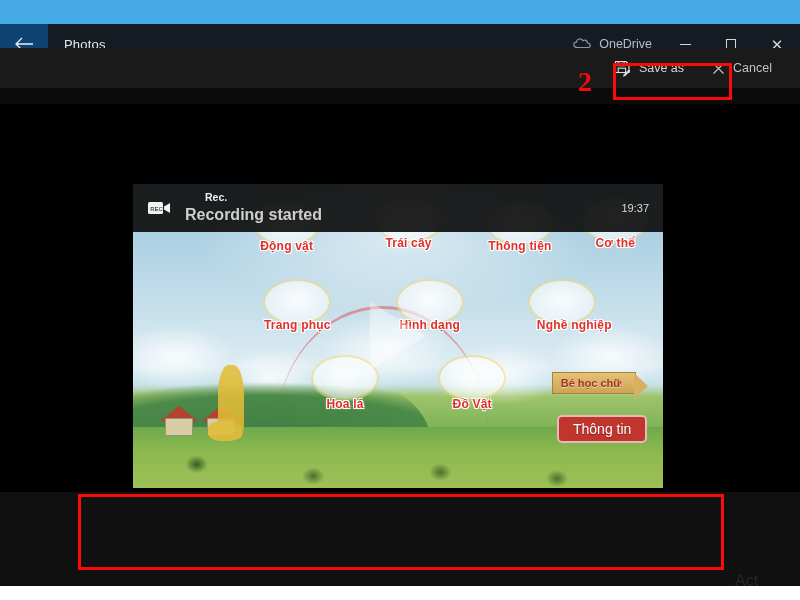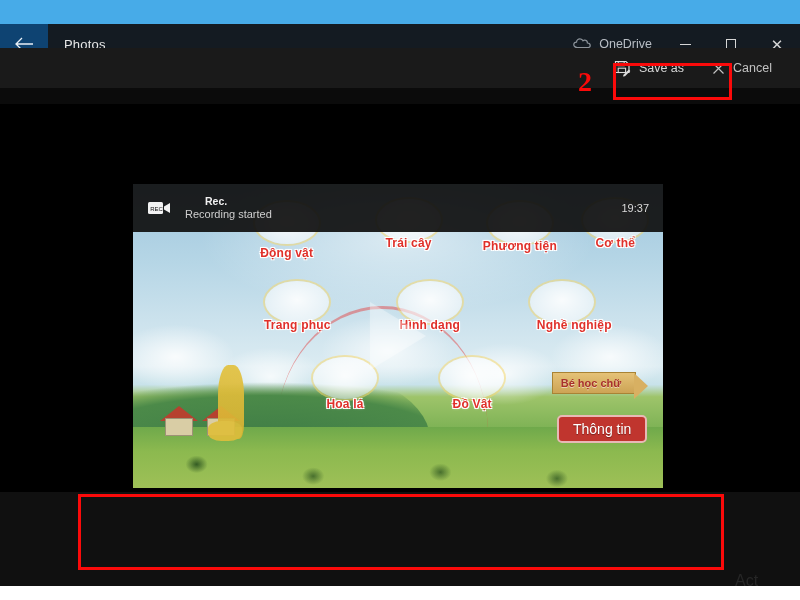--- a/index.html
+++ b/index.html
@@ -226,21 +226,21 @@
     background: rgba(16,16,16,.93);
     display: flex; align-items: center;
     padding: 0 14px;
   }
   .notif-icon {
     width: 26px; height: 20px;
     display: flex; align-items: center;
   }
   .notif-text { margin-left: 12px; line-height: 1.25; }
   .notif-title { font-size: 10.5px; color: #f0f0f0; font-weight: bold; padding-left: 20px; }
-  .notif-sub { font-size: 11px; color: #cfcfcf; }
+  .notif-sub { font-size: 16px; color: #cfcfcf; font-weight: bold; }
   .notif-time {
     margin-left: auto; font-size: 11px; color: #dadada;
   }
 
   
   .play-overlay {
     position: absolute; left: 50%; top: 50%;
     transform: translate(-50%,-50%);
     width: 0; height: 0;
     border-top: 34px solid transparent;
@@ -372,23 +372,23 @@
       <div class="bubble" style="left:calc(29% - 32px); top:6%;"></div>
       <div class="bubble" style="left:calc(52% - 32px); top:5%;"></div>
       <div class="bubble" style="left:calc(73% - 32px); top:6%;"></div>
       <div class="bubble" style="left:calc(91% - 32px); top:5%;"></div>
       <div class="bubble" style="left:calc(31% - 32px); top:32%;"></div>
       <div class="bubble" style="left:calc(56% - 32px); top:32%;"></div>
       <div class="bubble" style="left:calc(81% - 32px); top:32%;"></div>
       <div class="bubble" style="left:calc(40% - 32px); top:57%;"></div>
       <div class="bubble" style="left:calc(64% - 32px); top:57%;"></div>
 
-      <div class="cat-label" style="left:29%; top:18%;margin-top:7px;">Động vật</div>
+      <div class="cat-label" style="left:29%; top:18%;">Động vật</div>
       <div class="cat-label" style="left:52%; top:17%;">Trái cây</div>
-      <div class="cat-label" style="left:73%; top:18%;">Phương tiện</div>
+      <div class="cat-label" style="left:73%; top:18%;">Thông tiện</div>
       <div class="cat-label" style="left:91%; top:17%;">Cơ thể</div>
       <div class="cat-label" style="left:31%; top:44%;">Trang phục</div>
       <div class="cat-label" style="left:56%; top:44%;">Hình dạng</div>
       <div class="cat-label" style="left:81%; top:44%;padding-left:24px;">Nghề nghiệp</div>
       <div class="cat-label" style="left:40%; top:70%;">Hoa lá</div>
       <div class="cat-label" style="left:64%; top:70%;">Đồ Vật</div>
 
       <div class="sign" style="left:79%; top:62%;">Bé học chữ</div>
       <div class="info-btn" style="left:80%; top:76%;">Thông tin</div>
 

